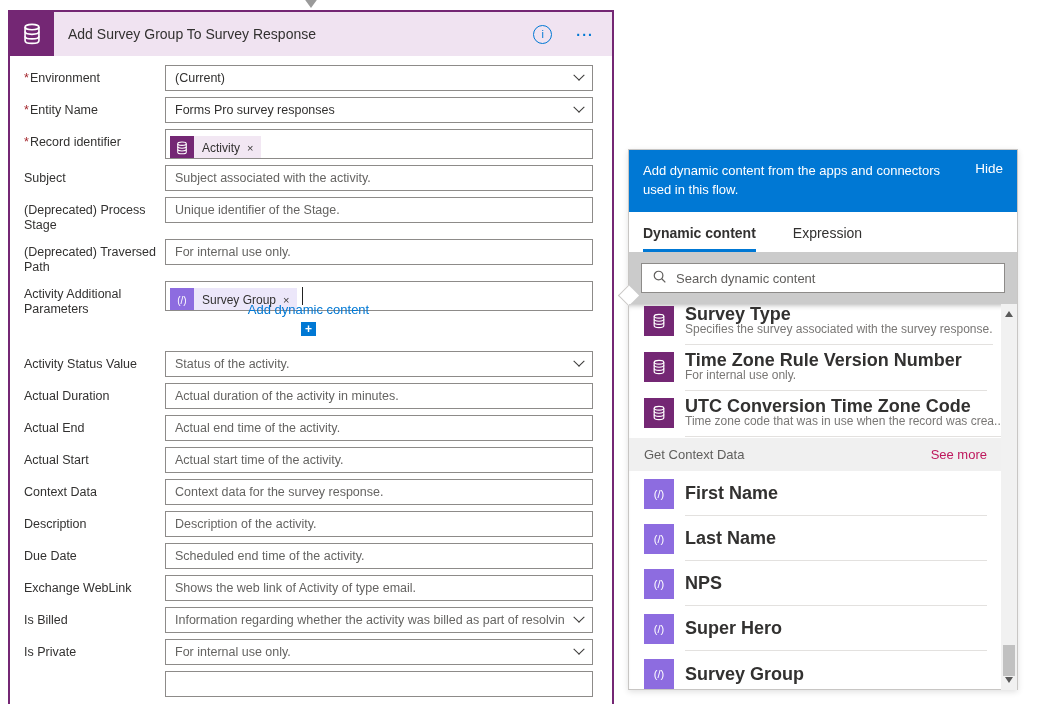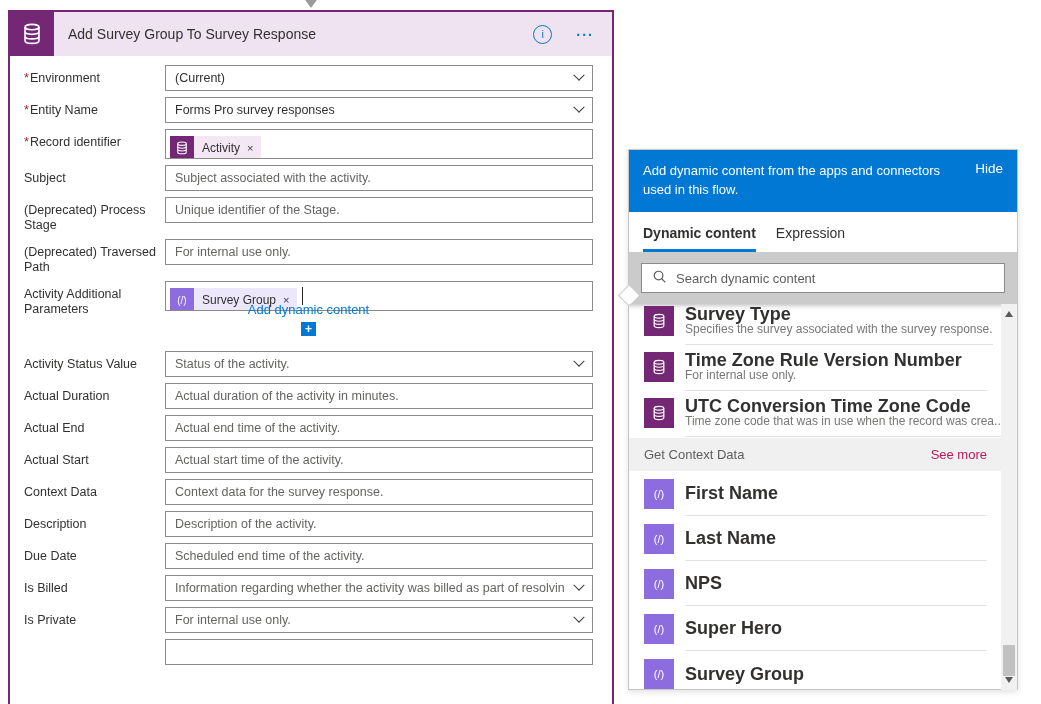--- a/index.html
+++ b/index.html
@@ -52,21 +52,21 @@
 
   
   .panel { position:absolute; left:628px; top:149px; width:390px; height:541px; background:#fff;
     border:1px solid #c8c6c4; box-shadow:0 2px 6px rgba(0,0,0,.12); }
   .beak { position:absolute; left:-8px; top:138px; width:15px; height:15px; background:#fff;
     border-left:1px solid #c8c6c4; border-bottom:1px solid #c8c6c4; transform:rotate(45deg); }
   .panel-banner { background:#0078d4; color:#fff; display:flex; padding:11px 14px 13px 14px; }
   .banner-text { width:300px; font-size:13px; line-height:19px; }
   .hide-btn { margin-left:auto; background:none; border:none; color:#fff; font-size:13.5px;
     font-family:inherit; cursor:pointer; align-self:flex-start; padding:0; }
-  .panel-tabs { display:flex; gap:20px; padding:13px 14px 0 14px; background:#fff; }
+  .panel-tabs { display:flex; gap:37px; padding:13px 14px 0 14px; background:#fff; }
   .tab { font-size:14px; color:#323130; padding-bottom:8px; cursor:pointer; }
   .tab.active { font-weight:bold; border-bottom:3px solid #0078d4; }
   .search-band { background:#cbcbcb; padding:11px 12px; }
   .search-box { background:#fff; border:1px solid #8d8b89; height:30px; display:flex; align-items:center; padding:0 10px; gap:9px; }
   .search-box input { border:none; outline:none; flex:1; font-size:13px; font-family:inherit; color:#8b5cf6; background:transparent; }
   .search-box input::placeholder { color:#605e5c; }
 
   .list { position:relative; height:386px; overflow:hidden; box-shadow:inset 0 5px 6px -5px rgba(0,0,0,.4); }
   .list-inner { padding-right:16px; }
   .ditem { display:flex; align-items:flex-start; gap:11px; padding:7px 14px 0 15px; cursor:pointer; }
@@ -224,20 +224,26 @@
             <span class="ph">Description of the activity.</span>
           </div>
         </div>
         <div class="row">
           <div class="row-label"><span>Due Date</span></div>
           <div class="input">
             <span class="ph">Scheduled end time of the activity.</span>
           </div>
         </div>
         <div class="row">
+          <div class="row-label"><span>Exchange WebLink</span></div>
+          <div class="input">
+            <span class="ph">Shows the web link of Activity of type email.</span>
+          </div>
+        </div>
+        <div class="row">
           <div class="row-label"><span>Is Billed</span></div>
           <div class="input">
             <span class="ph">Information regarding whether the activity was billed as part of resolvin</span>
             <span class="chev"></span>
           </div>
         </div>
         <div class="row">
           <div class="row-label"><span>Is Private</span></div>
           <div class="input">
             <span class="ph">For internal use only.</span>

